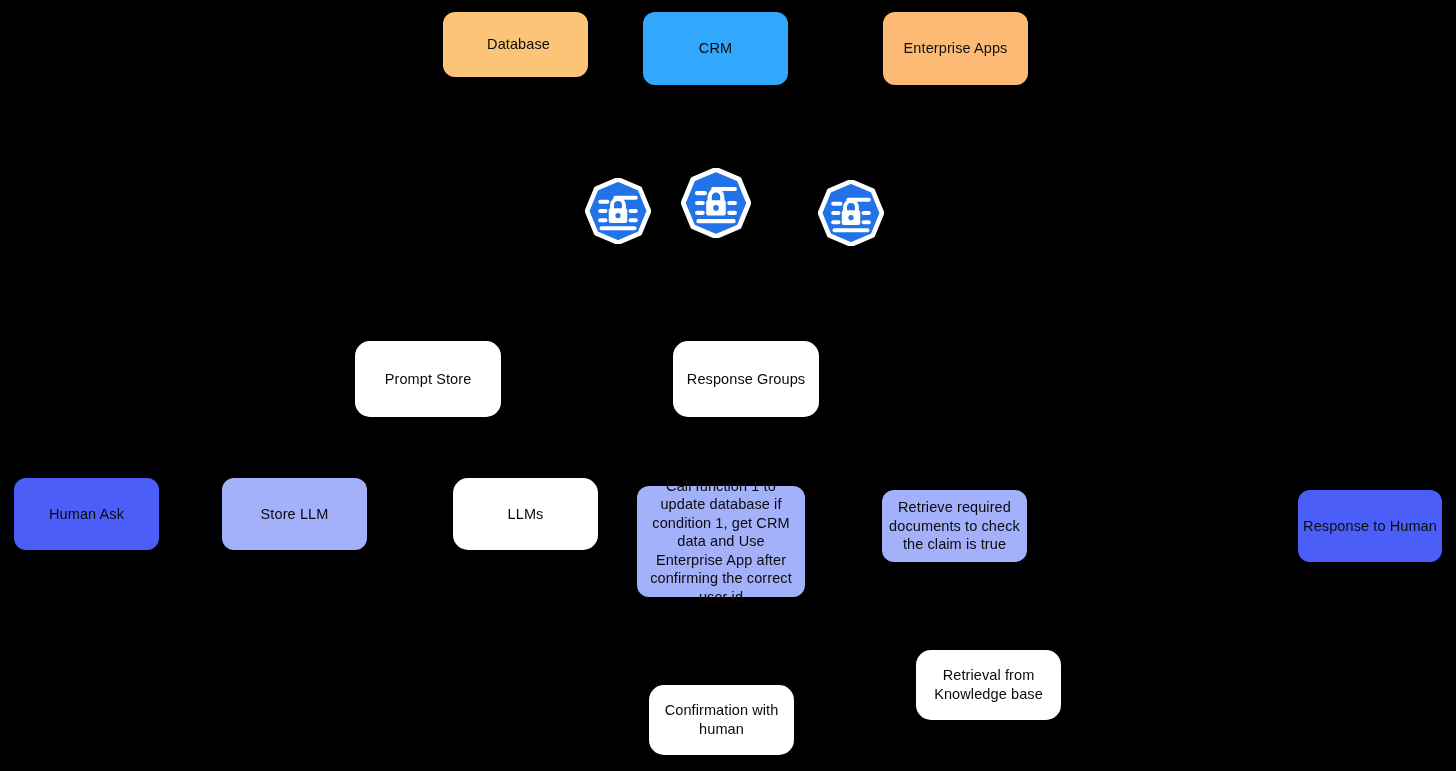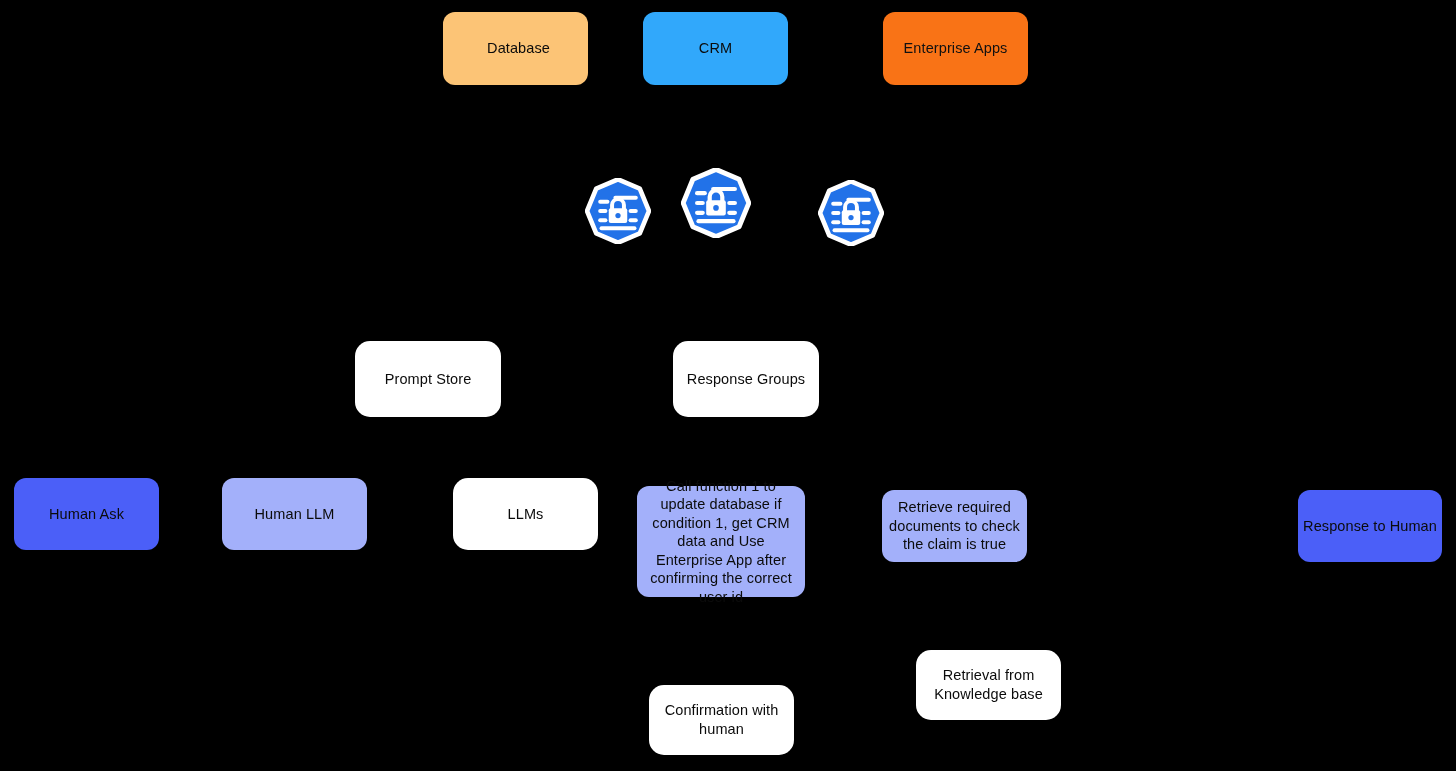--- a/index.html
+++ b/index.html
@@ -29,42 +29,42 @@
     color: #0b0b0b;
     font-size: 14.5px;
     line-height: 1.28;
     letter-spacing: 0.1px;
     padding: 2px 6px;
     white-space: pre-wrap;
   }
   .node.white   { background: #ffffff; border-radius: 15px; }
   .node.orange  { background: #fcc476; }
   .node.cyan    { background: #31a8fb; }
-  .node.purple  { background: #f97316; color: #111111; }
+  .node.purple  { background: #fdba74; color: #111111; }
   .node.royal   { background: #4b5ff8; }
   .node.peri    { background: #a3b0fa; }
 
   .node.nowrap-overflow {
     white-space: nowrap;
     overflow: visible;
   }
 
   
   .badge {
     position: absolute;
     display: block;
   }
   .badge svg { display: block; }
 </style>
 </head>
 <body>
 
 <div id="canvas" style="background: rgb(0, 0, 0);">
 
-  <div class="node orange" style="left: 443px; top: 12px; width: 145px; height: 73px; padding-left: 12px;">Database</div>
+  <div class="node orange" style="left: 443px; top: 12px; width: 145px; height: 65px; padding-left: 12px;">Database</div>
   <div class="node cyan" style="left: 643px; top: 12px; width: 145px; height: 73px;">CRM</div>
   <div class="node purple" style="left: 883px; top: 12px; width: 145px; height: 73px;">Enterprise Apps</div>
 
   <span class="badge" style="left: 585px; top: 178px; width: 66px; height: 66px;">
     <svg viewBox="0 0 100 100" width="100%" height="100%" aria-hidden="true">
       <polygon points="50,2 83,16 97,50 83,84 50,98 17,84 3,50 17,16" fill="#2272e8" stroke="#ffffff" stroke-width="7" stroke-linejoin="round"></polygon>
       <rect x="20" y="33" width="17" height="6" rx="3" fill="#ffffff"></rect>
       <rect x="43" y="27" width="37" height="6" rx="3" fill="#ffffff"></rect>
       <rect x="20" y="47" width="14" height="6" rx="3" fill="#ffffff"></rect>
       <rect x="66" y="47" width="14" height="6" rx="3" fill="#ffffff"></rect>
@@ -106,21 +106,21 @@
       <path d="M41 47 v-6 a9 9 0 0 1 18 0 v6" fill="none" stroke="#ffffff" stroke-width="6"></path>
       <rect x="36" y="46" width="28" height="22" rx="3" fill="#ffffff"></rect>
       <circle cx="50" cy="57" r="4" fill="#2272e8"></circle>
     </svg>
   </span>
 
   <div class="node white" style="left: 355px; top: 341px; width: 146px; height: 76px;">Prompt Store</div>
   <div class="node white" style="left: 673px; top: 341px; width: 146px; height: 76px;">Response Groups</div>
 
   <div class="node royal" style="left: 14px; top: 478px; width: 145px; height: 72px;">Human Ask</div>
-  <div class="node peri" style="left: 222px; top: 478px; width: 145px; height: 72px;">Human LLM</div>
+  <div class="node peri" style="left: 222px; top: 478px; width: 145px; height: 72px;">Store LLM</div>
   <div class="node white" style="left: 453px; top: 478px; width: 145px; height: 72px;">LLMs</div>
   <div class="node peri" style="left: 637px; top: 486px; width: 168px; height: 111px;">Call function 1 to update database if condition 1, get CRM data and Use Enterprise App after confirming the correct user id</div>
   <div class="node peri" style="left: 882px; top: 490px; width: 145px; height: 72px;">Retrieve required documents to check the claim is true</div>
   <div class="node royal nowrap-overflow" style="left: 1298px; top: 490px; width: 144px; height: 72px;">Response  to Human</div>
 
   <div class="node white" style="left: 649px; top: 685px; width: 145px; height: 70px;">Confirmation with human</div>
   <div class="node white" style="left: 885px; top: 650px; width: 145px; height: 70px; margin-left: 31px;">Retrieval from Knowledge base</div>
 
 </div>
 

